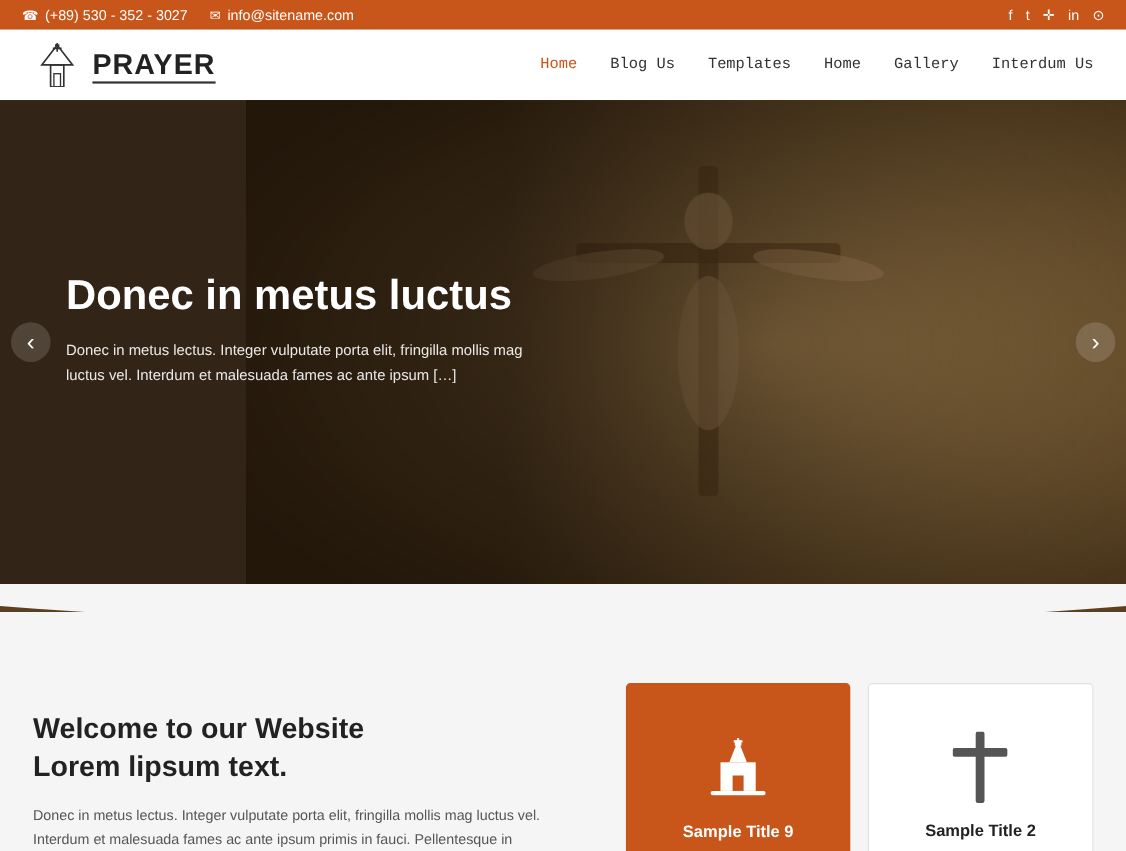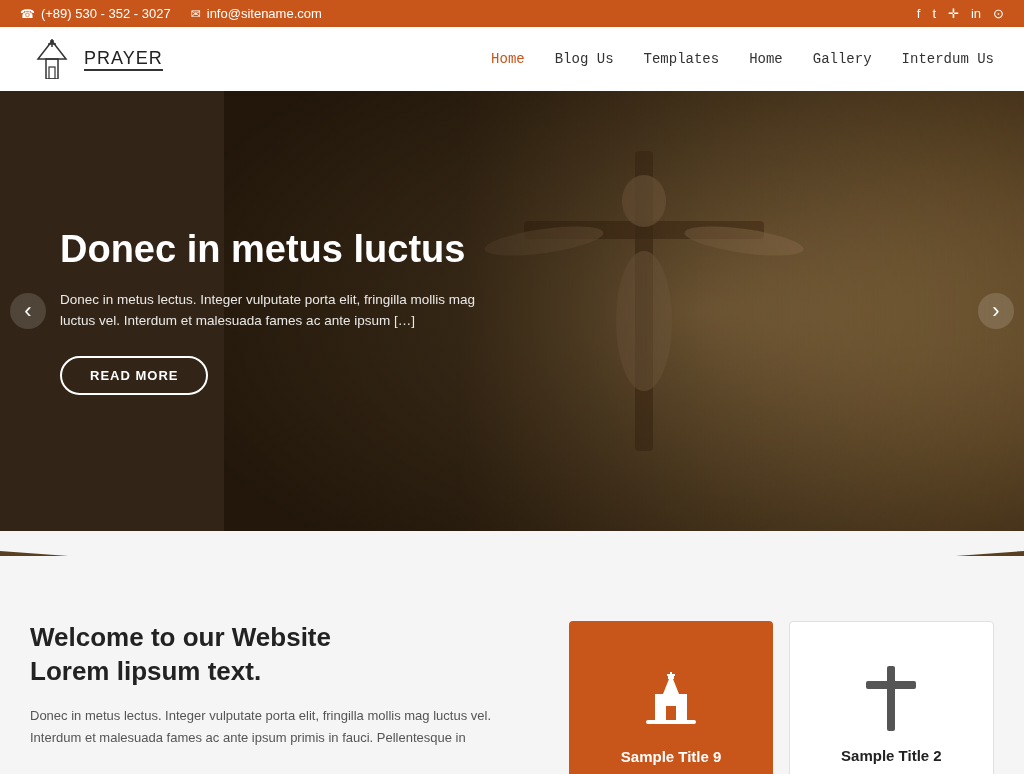--- a/index.html
+++ b/index.html
@@ -22,21 +22,21 @@
 
     
     .navbar {
       background: white;
       display: flex;
       align-items: center;
       padding: 12px 30px;
       box-shadow: 0 1px 4px rgba(0,0,0,0.1);
     }
     .logo { display: flex; align-items: center; gap: 10px; margin-right: auto; }
-    .logo-text { font-size: 18px; font-weight: normal; color: #222; letter-spacing: 1px; text-transform: uppercase; }
+    .logo-text { font-size: 26px; font-weight: bold; color: #222; letter-spacing: 1px; text-transform: uppercase; }
     .logo-underline { border-bottom: 2px solid #333; }
     .nav-links { display: flex; align-items: center; gap: 30px; }
     .nav-link { text-decoration: none; font-size: 14px; color: #333; font-weight: 500; font-family: Liberation Mono, monospace; }
     .nav-link.active { color: #c8551a; }
 
     
     .hero {
       position: relative;
       width: 100%;
       height: 440px;
@@ -115,21 +115,21 @@
     .hero-arrow.right { right: 10px; }
 
     
     .bottom-section {
       background: #f5f5f5;
       padding: 40px 30px 30px;
       display: flex;
       gap: 30px;
       align-items: flex-start;
     }
-    .welcome-text { flex: 1.2; }
+    .welcome-text { flex: 1.2; margin-top: 25px; }
     .welcome-title {
       font-size: 26px;
       font-weight: 900;
       color: #222;
       margin-bottom: 16px;
       line-height: 1.3;
     }
     .welcome-desc {
       font-size: 13px;
       color: #555;
@@ -238,21 +238,20 @@
       </g>
     </svg>
     <div class="hero-image-overlay"></div>
   </div>
 
   <button class="hero-arrow left">‹</button>
 
   <div class="hero-content">
     <h1 class="hero-title">Donec in metus luctus</h1>
     <p class="hero-desc">Donec in metus lectus. Integer vulputate porta elit, fringilla mollis mag luctus vel. Interdum et malesuada fames ac ante ipsum […]</p>
-    <button class="hero-btn">READ MORE</button>
   </div>
 
   <button class="hero-arrow right">›</button>
 </div>
 
 <div style="position:relative; height:50px; background: linear-gradient(to bottom, #5a4020 0%, #5a4020 50%, #f5f5f5 50%);">
   <svg viewBox="0 0 1024 50" preserveAspectRatio="none" style="width:100%;height:100%;display:block;">
     <path d="M0,0 L1024,0 L1024,20 Q512,60 0,20 Z" fill="#f5f5f5"></path>
   </svg>
 </div>

